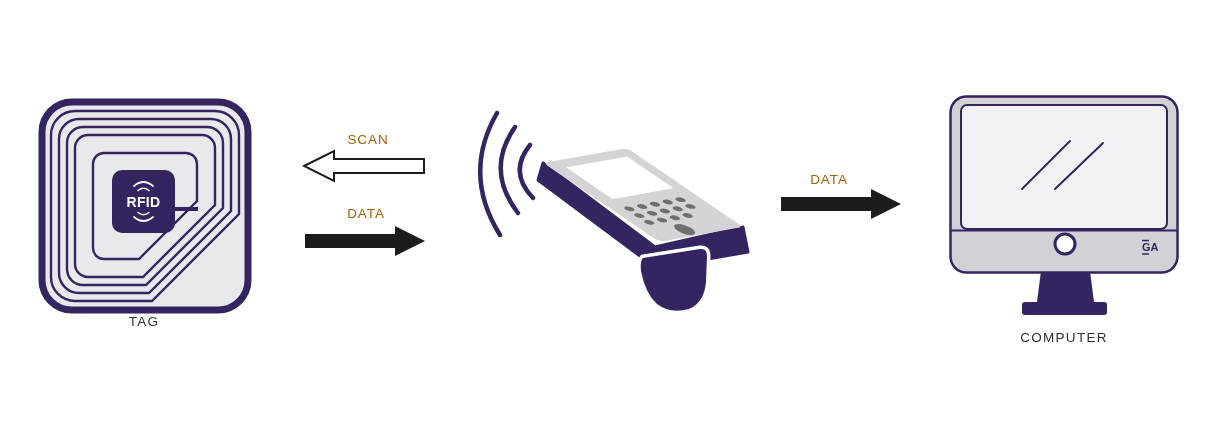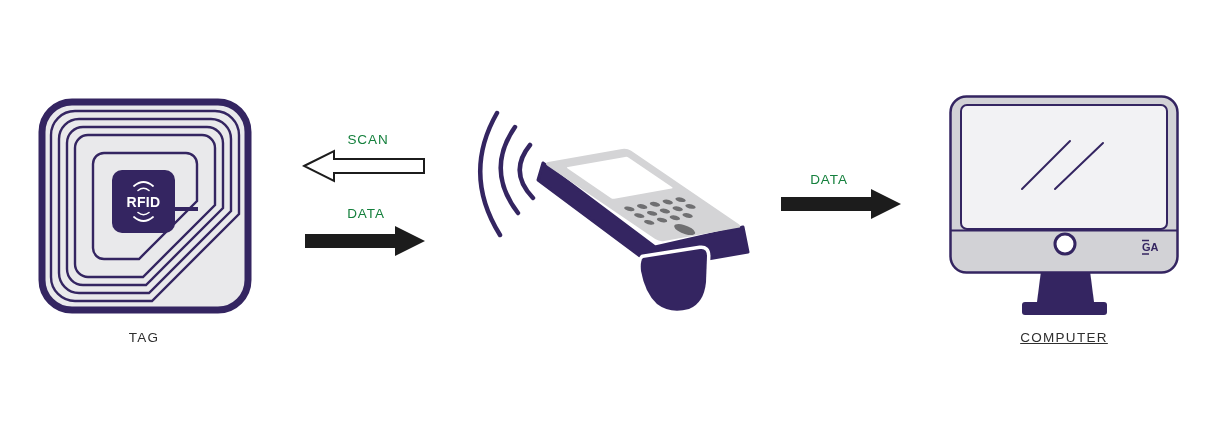--- a/index.html
+++ b/index.html
@@ -7,21 +7,21 @@
     position:relative; width:1212px; height:431px; background:#ffffff;
     font-family:"Liberation Sans", sans-serif; overflow:hidden;
   }
   .abs { position:absolute; }
   .node-label {
     position:absolute; width:160px; text-align:center;
     font-size:13.5px; letter-spacing:1.3px; color:#2f2f2f;
   }
   .conn-label {
     position:absolute; width:120px; text-align:center;
-    font-size:13.5px; letter-spacing:0.9px; color:#15803d;
+    font-size:13.5px; letter-spacing:0.9px; color:#a16207;
   }
   svg { display:block; }
 </style>
 </head>
 <body>
 
 <div class="stage">
 
   <svg class="abs" style="left:38px; top:98px;" width="214" height="216" viewBox="0 0 214 216">
 
@@ -41,21 +41,21 @@
       <rect x="74" y="72" width="63" height="63" rx="10" fill="#342561"></rect>
       <g fill="none" stroke="#ffffff" stroke-linecap="round">
         <path d="M 96 88 Q 105.5 80 115 88" stroke-width="1.8"></path>
         <path d="M 100 92.5 Q 105.5 88 111 92.5" stroke-width="1.6"></path>
         <path d="M 96 119 Q 105.5 127 115 119" stroke-width="1.8"></path>
         <path d="M 100 114.5 Q 105.5 119 111 114.5" stroke-width="1.6"></path>
       </g>
       <text x="105.5" y="109" text-anchor="middle" font-family="Liberation Sans, sans-serif" font-size="14" font-weight="bold" letter-spacing="0.3" fill="#ffffff">RFID</text>
     </g>
   </svg>
-  <div class="node-label" style="left:64px; top:330px;">TAG</div>
+  <div class="node-label" style="left:64px; top:314px;">TAG</div>
 
   <div class="conn-label" style="left:308px; top:132px;">SCAN</div>
   <svg class="abs" style="left:302px; top:149px;" width="124" height="34" viewBox="0 0 124 34">
     <polygon points="2,17 32,2 32,10 122,10 122,24 32,24 32,32" fill="#ffffff" stroke="#1c1c1c" stroke-width="2" stroke-linejoin="miter"></polygon>
   </svg>
 
   <div class="conn-label" style="left:306px; top:206px;">DATA</div>
   <svg class="abs" style="left:303px; top:224px;" width="124" height="34" viewBox="0 0 124 34">
     <polygon points="2,10 92,10 92,2 122,17 92,32 92,24 2,24" fill="#1c1c1c"></polygon>
   </svg>
@@ -115,15 +115,15 @@
     <line x1="3" y1="136.5" x2="229" y2="136.5" stroke="#342561" stroke-width="2"></line>
 
     <circle cx="117" cy="150" r="10" fill="#ffffff" stroke="#342561" stroke-width="3"></circle>
 
     <g>
       <line x1="194" y1="146.5" x2="201" y2="146.5" stroke="#342561" stroke-width="1.5"></line>
       <line x1="194" y1="160" x2="201" y2="160" stroke="#342561" stroke-width="1.5"></line>
       <text x="194" y="157" font-family="Liberation Sans, sans-serif" font-size="11" font-weight="bold" fill="#342561">GA</text>
     </g>
   </svg>
-  <div class="node-label" style="left:984px; top:330px;text-decoration:underline;">COMPUTER</div>
+  <div class="node-label" style="left:984px; top:330px;">COMPUTER</div>
 
 </div>
 
 </body></html>

